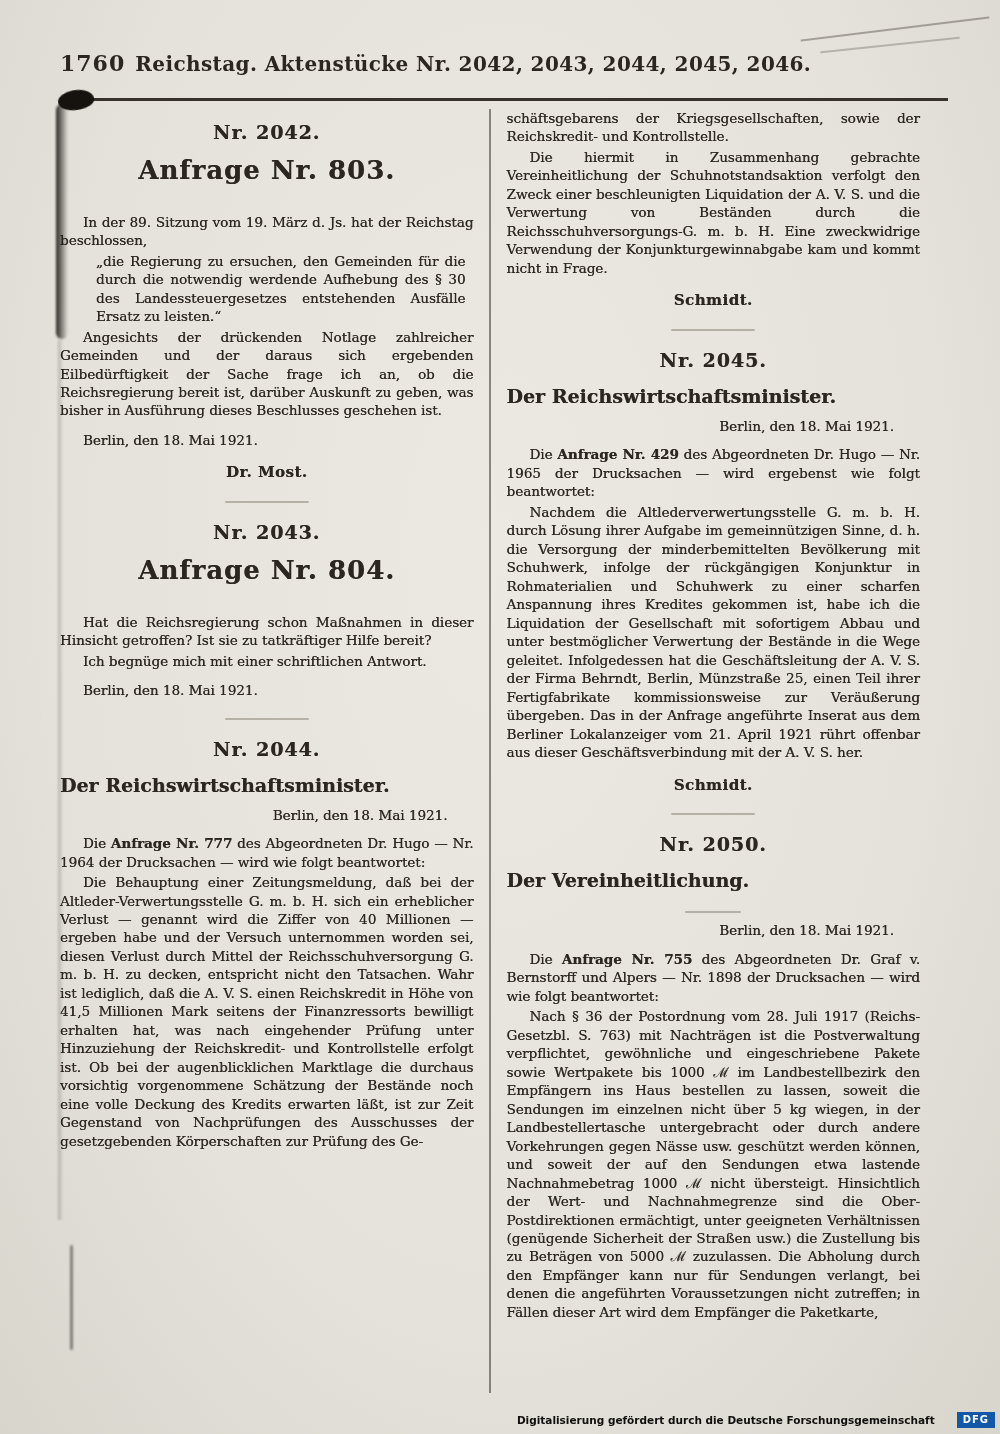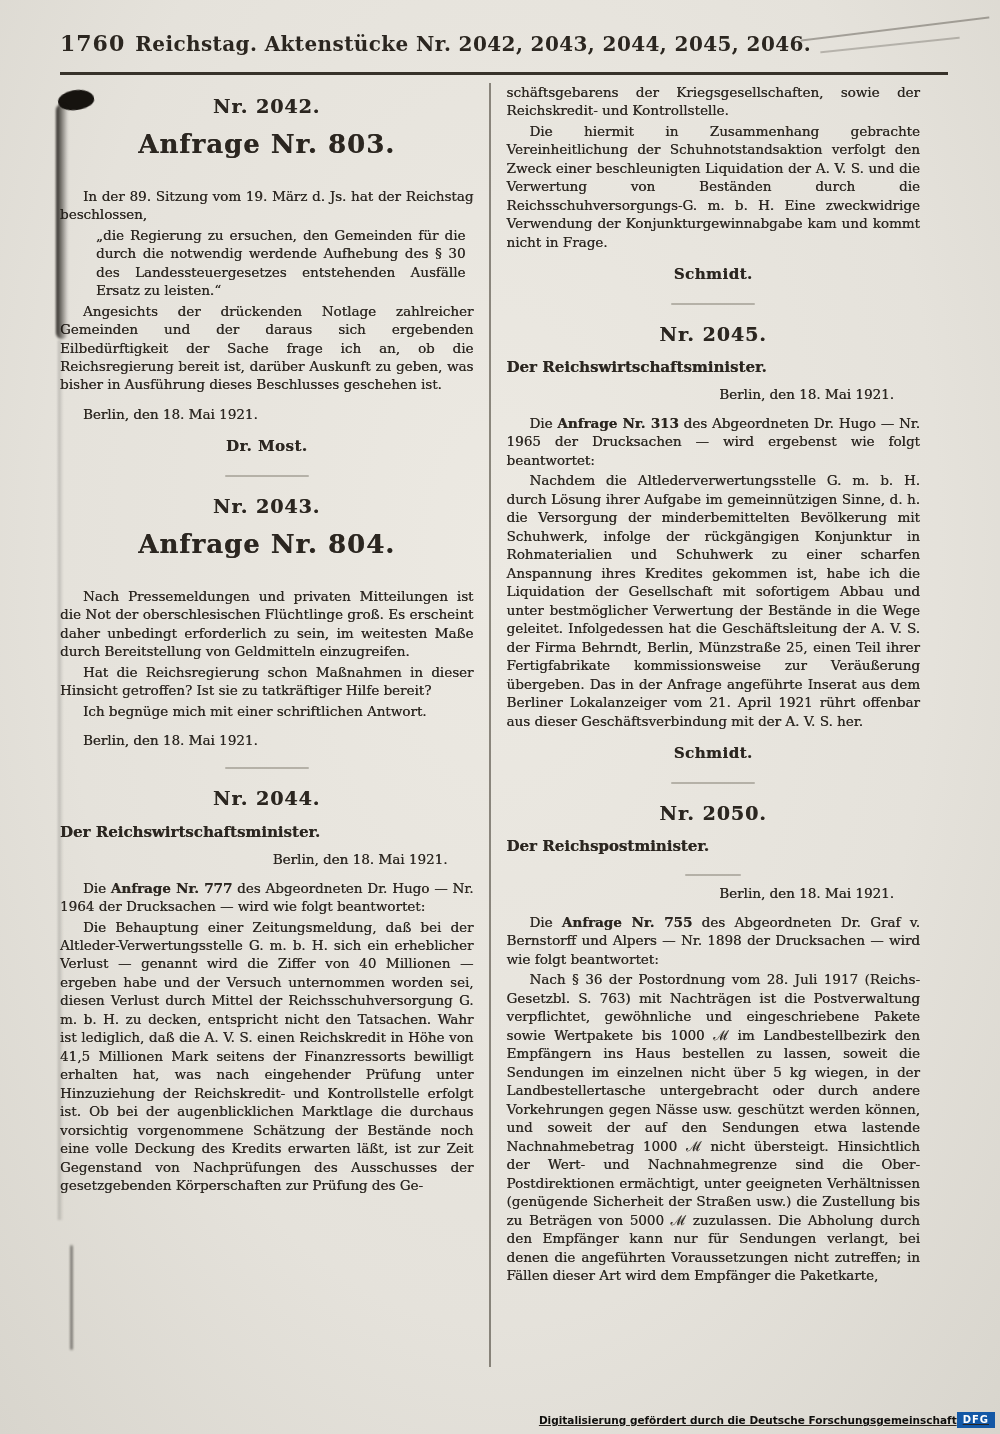--- a/index.html
+++ b/index.html
@@ -26,21 +26,21 @@
   .edge-strip-3 { left:70px; top:1245px; width:3px; height:105px;
     background:rgba(22,19,15,0.45); filter:blur(1px); border-radius:3px; }
   .curl-line-1 { right:10px; top:28px; width:190px; height:2px;
     background:rgba(40,34,26,0.35); transform:rotate(-7deg); filter:blur(0.6px); }
   .curl-line-2 { right:40px; top:44px; width:140px; height:2px;
     background:rgba(40,34,26,0.25); transform:rotate(-6deg); filter:blur(0.7px); }
   
   .page-header { padding:30px 52px 0 60px; }
   .header-inner {
     display:flex; align-items:baseline; gap:10px;
-    border-bottom:3px solid #37322a; padding-bottom:16px;
+    border-bottom:3px solid #37322a; padding-bottom:22px;margin-top:20px;
   }
   .page-number { font-size:22px; font-weight:bold; letter-spacing:1px; }
   .header-title { flex:1; text-align:left; font-size:20px; font-weight:bold; letter-spacing:0.4px; }
   
   .columns { display:flex; padding:8px 80px 0 60px; min-height:1292px; align-items:stretch; }
   .column {
     flex:1; font-size:13.5px; line-height:1.37; text-align:justify;
     text-shadow:0.3px 0 0 rgba(43,38,32,0.75);
   }
   .column.left  { padding-right:15px; }
@@ -48,29 +48,28 @@
   p { margin-bottom:2px; }
   .indent { text-indent:1.7em; }
   .b { font-weight:bold; }
   .sec-num { text-align:center; font-size:19px; font-weight:bold; letter-spacing:1px; margin:16px 0 8px; }
   .sec-num.first { margin-top:10px; }
   .anfrage-title { text-align:center; font-size:26px; font-weight:bold; letter-spacing:1px; margin:4px 0 24px; }
   blockquote { margin:2px 8px 2px 36px; }
   .dateline-indent { text-indent:1.7em; margin-top:11px; }
   .dateline-right { text-align:right; padding-right:26px; margin:8px 0 10px; text-indent:0; }
   .signature { text-align:center; font-weight:bold; font-size:15px; margin:13px 0 4px; letter-spacing:0.5px; }
-  .minister { font-weight:bold; font-size:15px; margin:10px 0 8px; text-align:left; text-indent:0; }
+  .minister { font-weight:bold; font-size:19px; margin:10px 0 8px; text-align:left; text-indent:0; }
   .separator { width:84px; height:2px; background:rgba(98,92,80,0.38); margin:18px auto 6px; border-radius:2px; }
   .separator.small { width:56px; }
   
   .page-footer {
     position:absolute; right:5px; bottom:6px;
-    display:flex; align-items:center; gap:0;
+    display:flex; align-items:center; gap:22px;
     font-family:"DejaVu Sans", "Liberation Sans", sans-serif;
-    text-decoration:underline;
   }
   .footer-text { font-size:10.5px; font-weight:bold; color:#100f0d; }
   .dfg-logo {
     background:#1358a6; color:#ffffff; font-size:10px; font-weight:bold;
     padding:2px 6px; letter-spacing:1px; line-height:12px;
   }
 </style>
 </head>
 <body>
 
@@ -102,21 +101,20 @@
         <p class="indent">Angesichts der drückenden Notlage zahlreicher Gemeinden und der daraus sich ergebenden Eilbedürftigkeit der Sache frage ich an, ob die Reichsregierung bereit ist, darüber Auskunft zu geben, was bisher in Ausführung dieses Beschlusses geschehen ist.</p>
         <p class="dateline-indent">Berlin, den 18. Mai 1921.</p>
         <p class="signature">Dr. Most.</p>
       </section>
 
       <div class="separator"></div>
 
       <section>
         <h3 class="sec-num">Nr. 2043.</h3>
         <h1 class="anfrage-title">Anfrage Nr. 804.</h1>
-        <p class="indent">Nach Pressemeldungen und privaten Mitteilungen ist die Not der oberschlesischen Flüchtlinge groß. Es erscheint daher unbedingt erforderlich zu sein, im weitesten Maße durch Bereitstellung von Geldmitteln einzugreifen.</p>
         <p class="indent">Hat die Reichsregierung schon Maßnahmen in dieser Hinsicht getroffen? Ist sie zu tatkräftiger Hilfe bereit?</p>
         <p class="indent">Ich begnüge mich mit einer schriftlichen Antwort.</p>
         <p class="dateline-indent">Berlin, den 18. Mai 1921.</p>
       </section>
 
       <div class="separator"></div>
 
       <section>
         <h3 class="sec-num">Nr. 2044.</h3>
         <p class="minister">Der Reichswirtschaftsminister.</p>
@@ -134,30 +132,30 @@
         <p class="indent">Die hiermit in Zusammenhang gebrachte Vereinheitlichung der Schuhnotstandsaktion verfolgt den Zweck einer beschleunigten Liquidation der A. V. S. und die Verwertung von Beständen durch die Reichsschuhversorgungs-G. m. b. H. Eine zweckwidrige Verwendung der Konjunkturgewinnabgabe kam und kommt nicht in Frage.</p>
         <p class="signature">Schmidt.</p>
       </section>
 
       <div class="separator"></div>
 
       <section>
         <h3 class="sec-num">Nr. 2045.</h3>
         <p class="minister">Der Reichswirtschaftsminister.</p>
         <p class="dateline-right">Berlin, den 18. Mai 1921.</p>
-        <p class="indent"><span>Die </span><span class="b">Anfrage Nr. 313</span><span> des Abgeordneten Dr. Hugo — Nr. 1965 der Drucksachen — wird ergebenst wie folgt beantwortet:</span></p>
+        <p class="indent"><span>Die </span><span class="b">Anfrage Nr. 429</span><span> des Abgeordneten Dr. Hugo — Nr. 1965 der Drucksachen — wird ergebenst wie folgt beantwortet:</span></p>
         <p class="indent">Nachdem die Altlederverwertungsstelle G. m. b. H. durch Lösung ihrer Aufgabe im gemeinnützigen Sinne, d. h. die Versorgung der minderbemittelten Bevölkerung mit Schuhwerk, infolge der rückgängigen Konjunktur in Rohmaterialien und Schuhwerk zu einer scharfen Anspannung ihres Kredites gekommen ist, habe ich die Liquidation der Gesellschaft mit sofortigem Abbau und unter bestmöglicher Verwertung der Bestände in die Wege geleitet. Infolgedessen hat die Geschäftsleitung der A. V. S. der Firma Behrndt, Berlin, Münzstraße 25, einen Teil ihrer Fertigfabrikate kommissionsweise zur Veräußerung übergeben. Das in der Anfrage angeführte Inserat aus dem Berliner Lokalanzeiger vom 21. April 1921 rührt offenbar aus dieser Geschäftsverbindung mit der A. V. S. her.</p>
         <p class="signature">Schmidt.</p>
       </section>
 
       <div class="separator"></div>
 
       <section>
         <h3 class="sec-num">Nr. 2050.</h3>
-        <p class="minister">Der Reichspostminister.</p>
+        <p class="minister">Der Vereinheitlichung.</p>
         <div class="separator small"></div>
         <p class="dateline-right">Berlin, den 18. Mai 1921.</p>
         <p class="indent"><span>Die </span><span class="b">Anfrage Nr. 755</span><span> des Abgeordneten Dr. Graf v. Bernstorff und Alpers — Nr. 1898 der Drucksachen — wird wie folgt beantwortet:</span></p>
         <p class="indent">Nach § 36 der Postordnung vom 28. Juli 1917 (Reichs-Gesetzbl. S. 763) mit Nachträgen ist die Postverwaltung verpflichtet, gewöhnliche und eingeschriebene Pakete sowie Wertpakete bis 1000 ℳ im Landbestellbezirk den Empfängern ins Haus bestellen zu lassen, soweit die Sendungen im einzelnen nicht über 5 kg wiegen, in der Landbestellertasche untergebracht oder durch andere Vorkehrungen gegen Nässe usw. geschützt werden können, und soweit der auf den Sendungen etwa lastende Nachnahmebetrag 1000 ℳ nicht übersteigt. Hinsichtlich der Wert- und Nachnahmegrenze sind die Ober-Postdirektionen ermächtigt, unter geeigneten Verhältnissen (genügende Sicherheit der Straßen usw.) die Zustellung bis zu Beträgen von 5000 ℳ zuzulassen. Die Abholung durch den Empfänger kann nur für Sendungen verlangt, bei denen die angeführten Voraussetzungen nicht zutreffen; in Fällen dieser Art wird dem Empfänger die Paketkarte,</p>
       </section>
 
     </div>
   </div>
 
   <footer class="page-footer">

